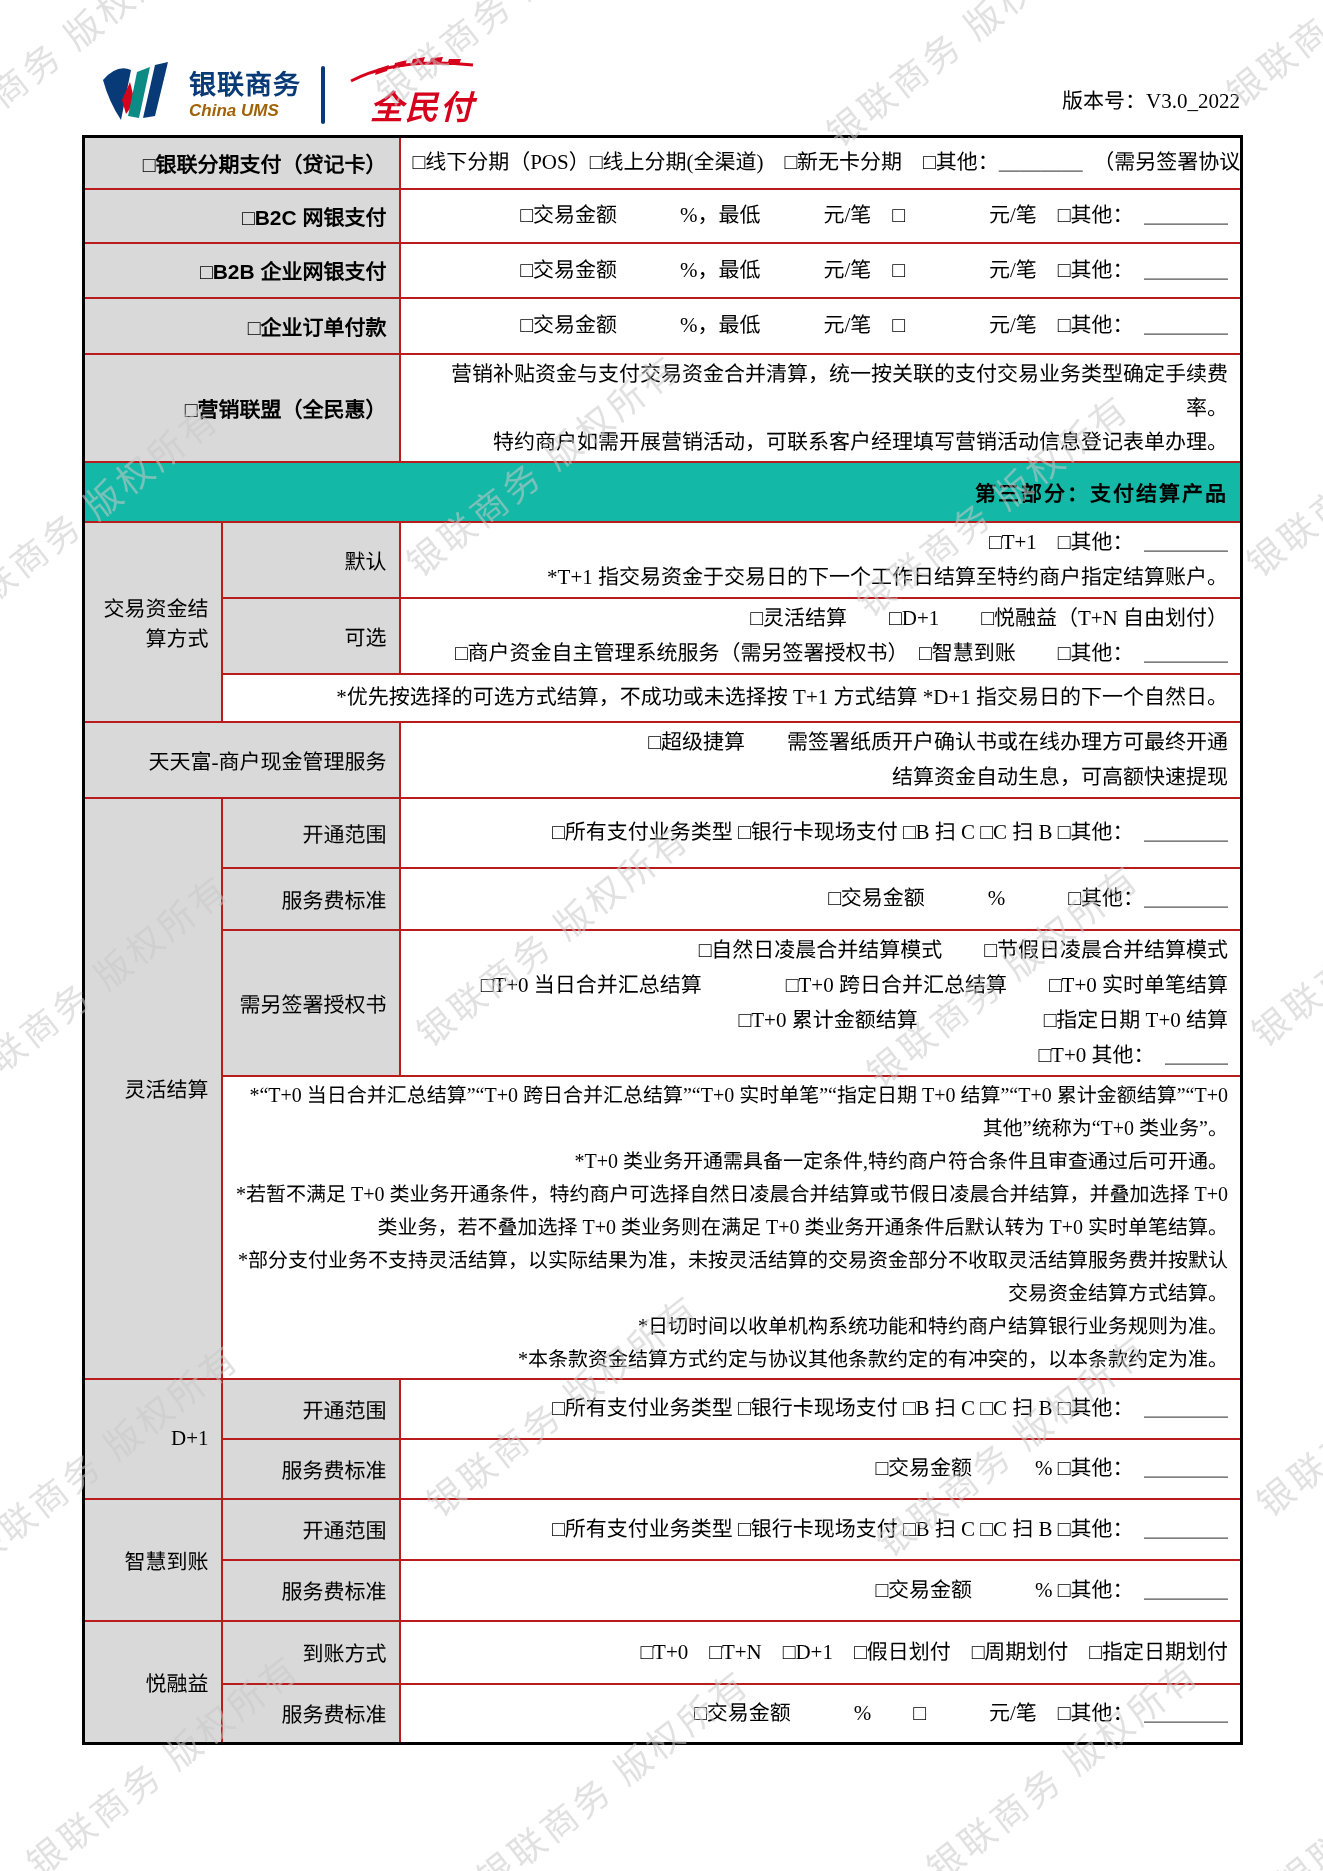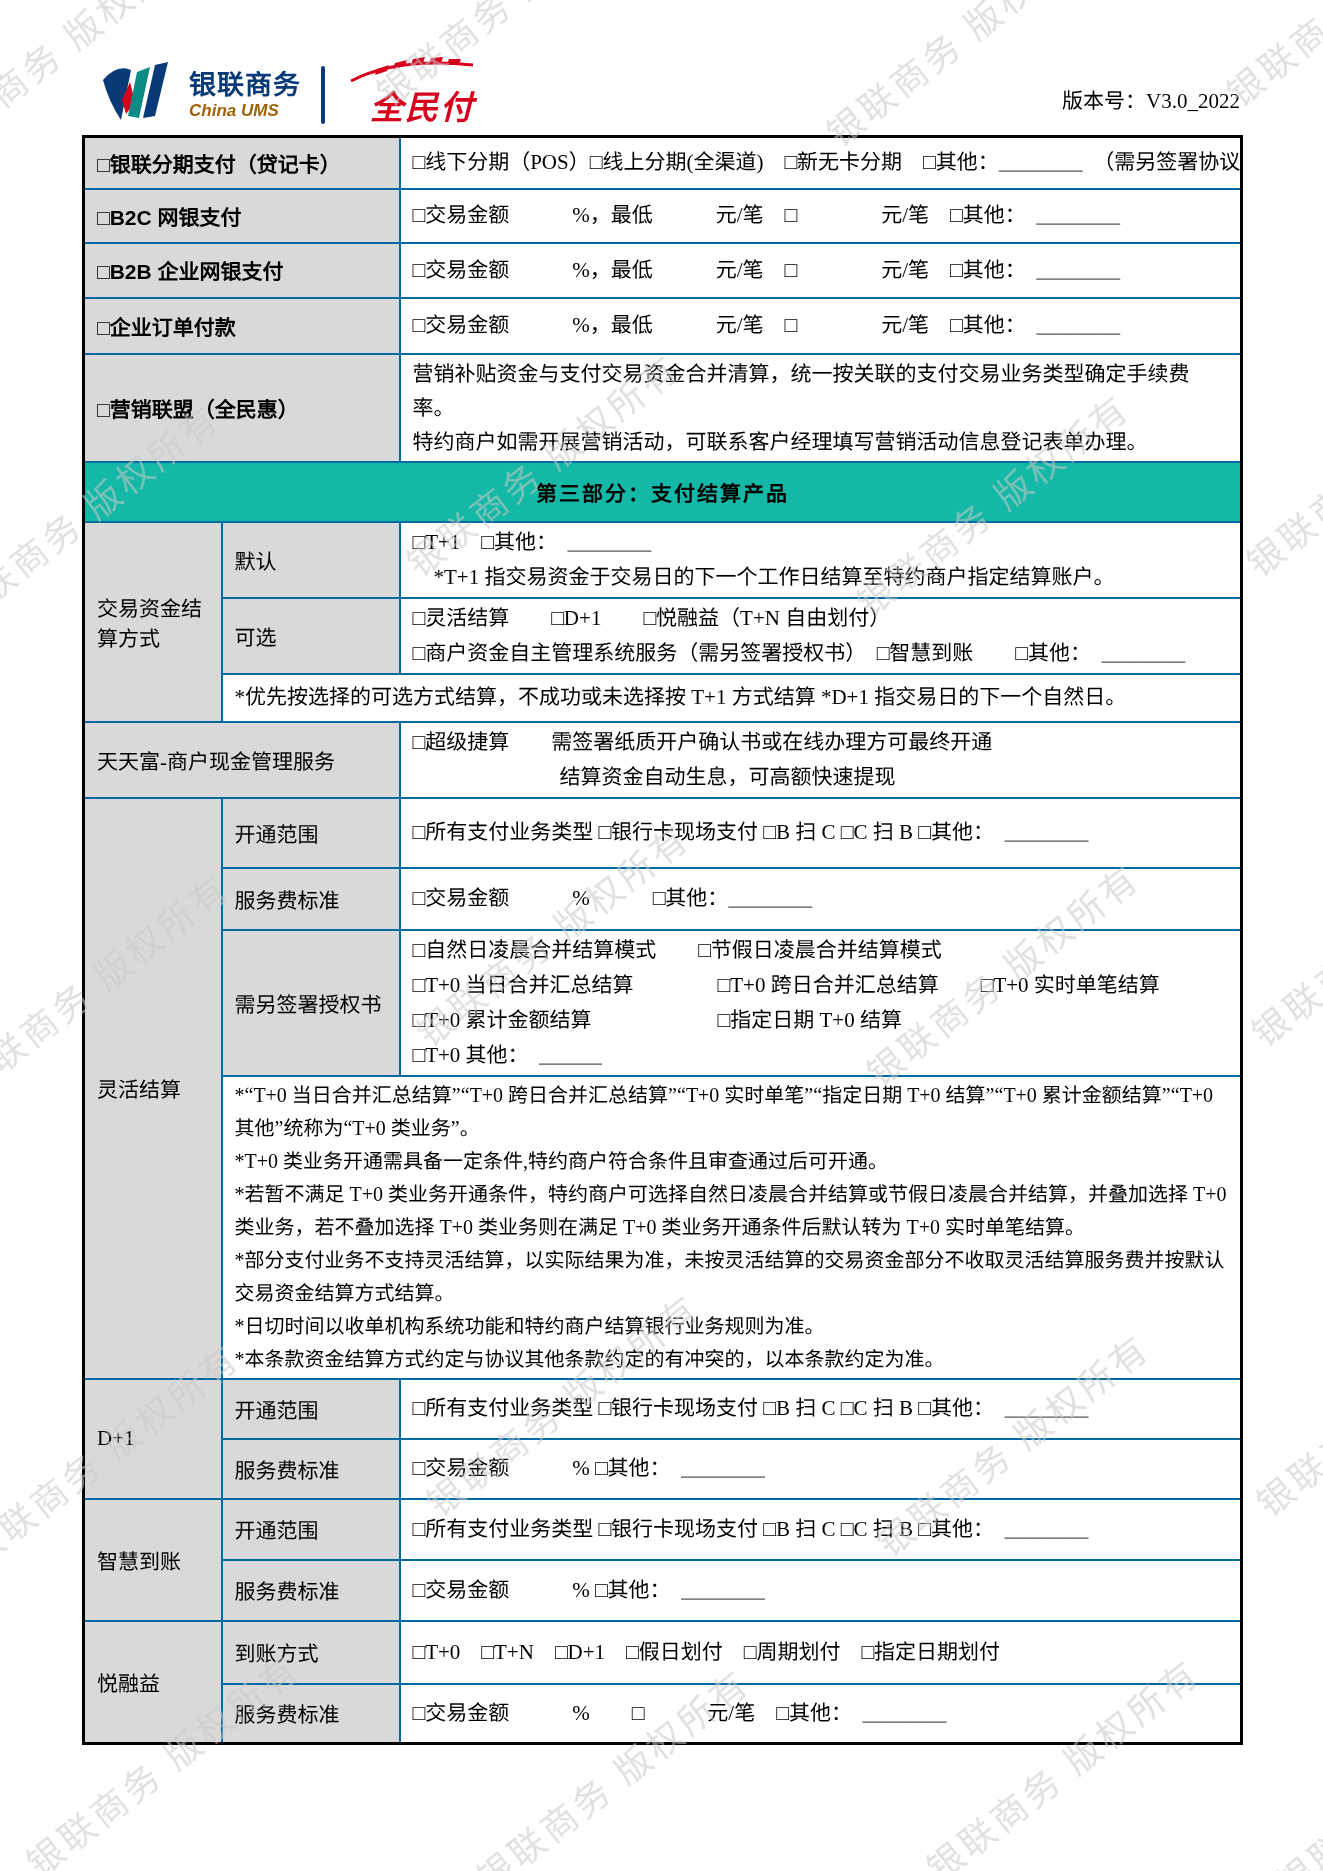--- a/index.html
+++ b/index.html
@@ -20,22 +20,22 @@
   .logo-divider{width:4px;height:58px;background:#083a77;margin:0 16px 0 20px;border-radius:2px;}
   .product-wrap{position:relative;padding-top:20px;}
   .product-flag{position:absolute;left:6px;top:-6px;width:130px;height:30px;}
   .product-cn{font-family:"Liberation Sans","DejaVu Sans",sans-serif;font-weight:bold;
               font-style:italic;font-size:33px;color:#d6001c;letter-spacing:2px;margin-left:29px;}
   #version{position:absolute;left:840px;top:84px;width:400px;text-align:right;
            font-size:21px;z-index:2;}
   
   #form-table{position:absolute;left:82px;top:135px;width:1158px;border-collapse:collapse;
               table-layout:fixed;z-index:1;}
-  #form-table td{border:2px solid #0369a1;font-size:21px;vertical-align:middle;
-                 padding:2px 12px;overflow:hidden;}
+  #form-table td{border:2px solid #b91c1c;font-size:21px;vertical-align:middle;
+                 padding:2px 12px;overflow:hidden;text-align:right;}
   #form-table{border:3px solid #000;}
   td.lbl{background:#d9d9d9;}
   td.b{font-weight:bold;font-size:22px;font-family:"Liberation Sans","DejaVu Sans",sans-serif;}
   td.cnt{background:#fff;}
   td.cnt div{white-space:pre;line-height:35px;}
   td.cnt.wrap div{white-space:normal;line-height:34px;}
   td.section{background:#14b8a6;text-align:center;font-weight:bold;font-size:27px;
              letter-spacing:2px;}
   td.notes{background:#fff;vertical-align:top;padding:8px 12px;}
   td.notes div{white-space:normal;line-height:33px;font-size:20px;}

